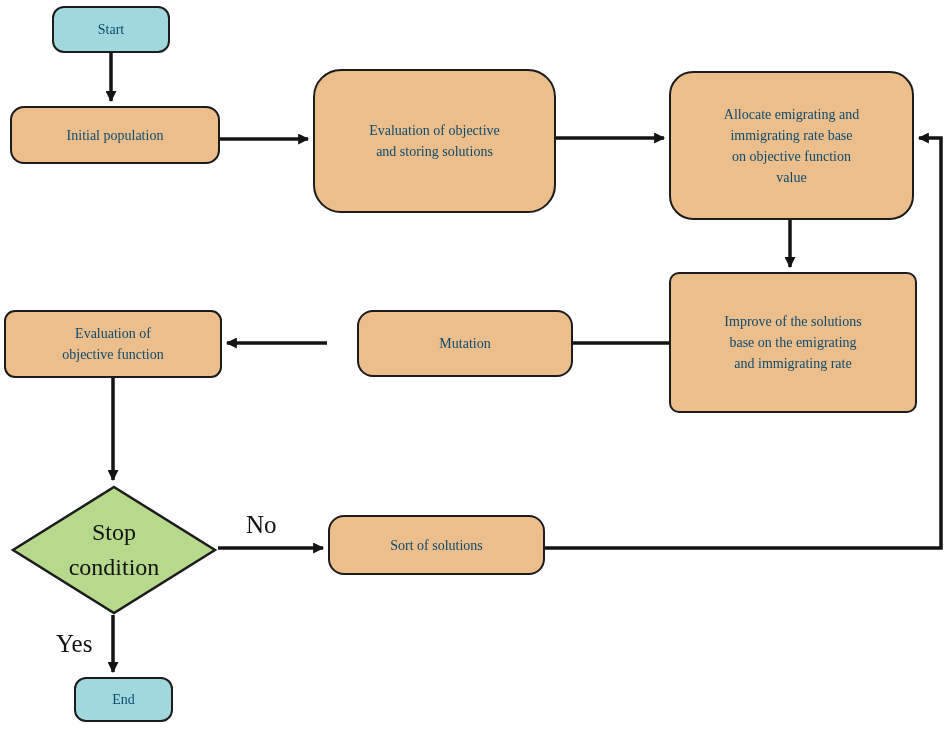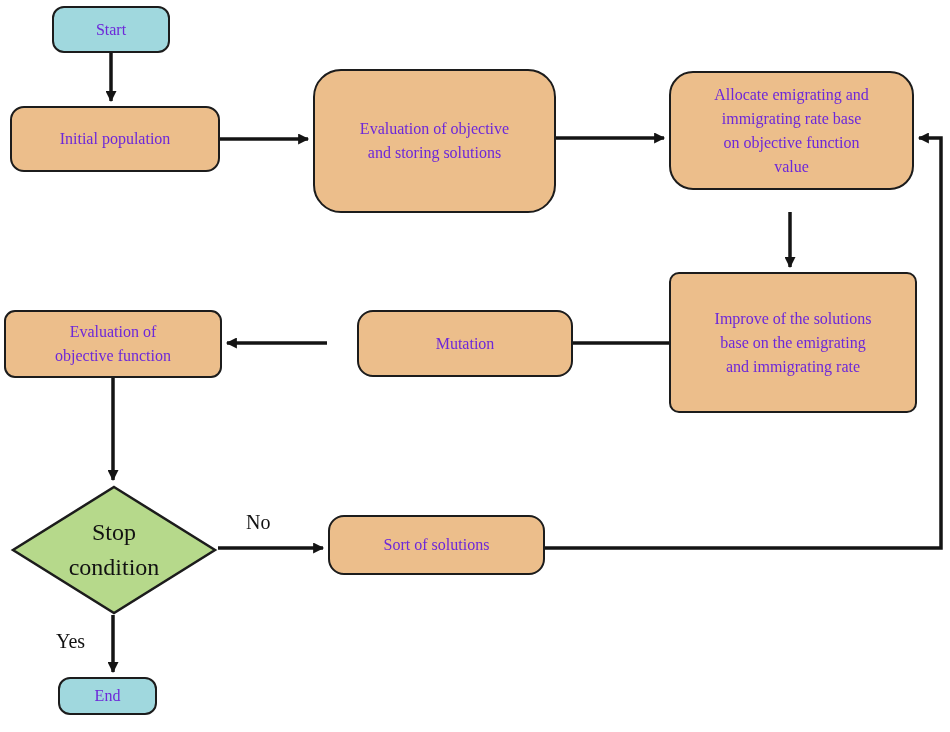--- a/index.html
+++ b/index.html
@@ -22,38 +22,38 @@
     width: 950px;
     height: 732px;
   }
   .node {
     position: absolute;
     display: flex;
     align-items: center;
     justify-content: center;
     text-align: center;
     border: 2.5px solid #1c1c1c;
-    color: #6d28d9;
-    font-size: 16px;
+    color: #0c4a6e;
+    font-size: 14px;
     line-height: 1.5;
     white-space: pre-line;
     box-sizing: border-box;
   }
   .process  { background: var(--process-fill); }
   .terminal { background: var(--terminal-fill); }
 
   #node-start          { left: 52px;  top: 6px;   width: 118px; height: 47px;  border-radius: 12px; }
-  #node-initial        { left: 10px;  top: 106px; width: 210px; height: 66px;  border-radius: 14px; }
+  #node-initial        { left: 10px;  top: 106px; width: 210px; height: 58px;  border-radius: 14px; }
   #node-eval-storing   { left: 313px; top: 69px;  width: 243px; height: 144px; border-radius: 28px; }
-  #node-allocate       { left: 669px; top: 71px;  width: 245px; height: 119px; border-radius: 24px; }
+  #node-allocate       { left: 669px; top: 71px;  width: 245px; height: 149px; border-radius: 24px; }
   #node-improve        { left: 669px; top: 272px; width: 248px; height: 141px; border-radius: 10px; }
   #node-mutation       { left: 327px; top: 310px; width: 216px; height: 67px;  border-radius: 16px; margin-left: 30px; }
   #node-eval-objective { left: 4px;   top: 310px; width: 218px; height: 68px;  border-radius: 11px; }
   #node-sort           { left: 328px; top: 515px; width: 217px; height: 60px;  border-radius: 16px; }
-  #node-end            { left: 58px;  top: 677px; width: 99px;  height: 38px;  border-radius: 12px; }
+  #node-end            { left: 74px;  top: 677px; width: 99px;  height: 45px;  border-radius: 12px; }
 
   #node-stop {
     position: absolute;
     left: 10px;
     top: 485px;
     width: 208px;
     height: 130px;
   }
   #node-stop svg { position: absolute; left: 0; top: 0; }
   #node-stop .diamond-label {
@@ -65,21 +65,21 @@
     justify-content: center;
     text-align: center;
     color: #121212;
     font-size: 24px;
     line-height: 1.45;
     white-space: pre-line;
   }
   .edge-label {
     position: absolute;
     color: #121212;
-    font-size: 20px;
+    font-size: 25px;
   }
   #label-no  { left: 246px; top: 511px; }
   #label-yes { left: 56px;  top: 630px; }
 </style>
 </head>
 <body>
 
 <div id="canvas">
 
   <svg id="edges" viewBox="0 0 950 732" xmlns="http://www.w3.org/2000/svg">

